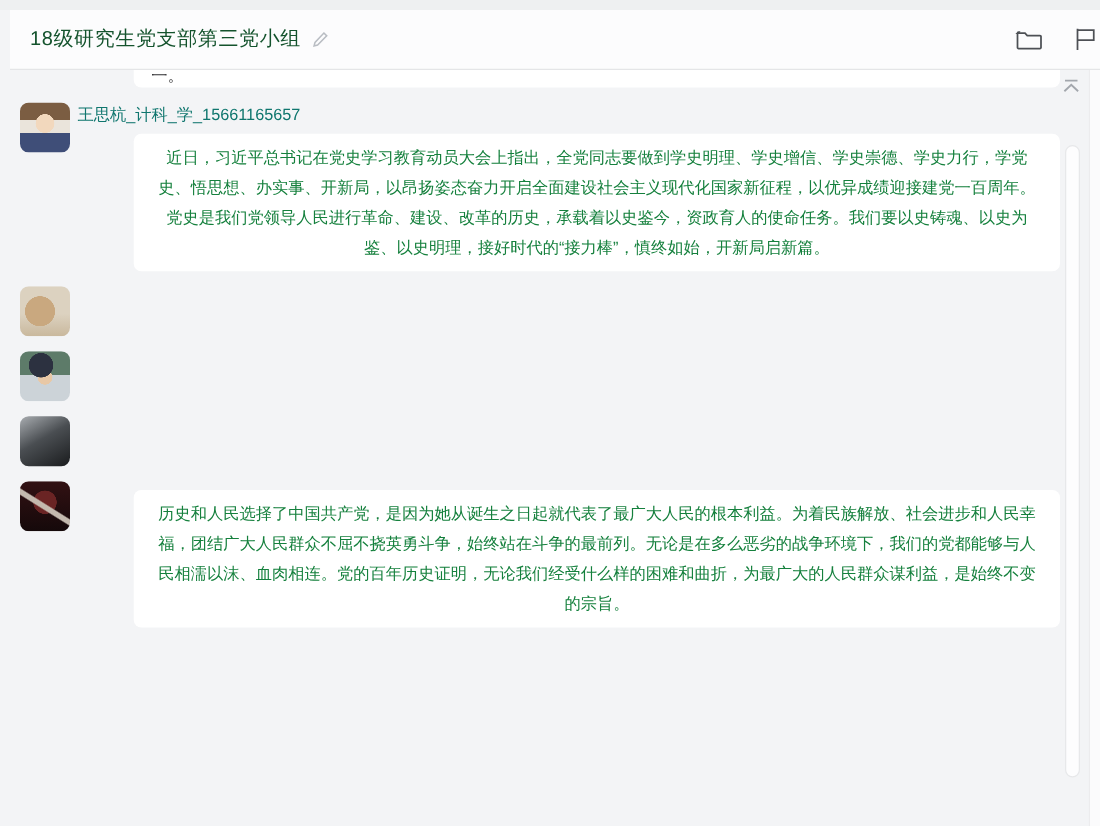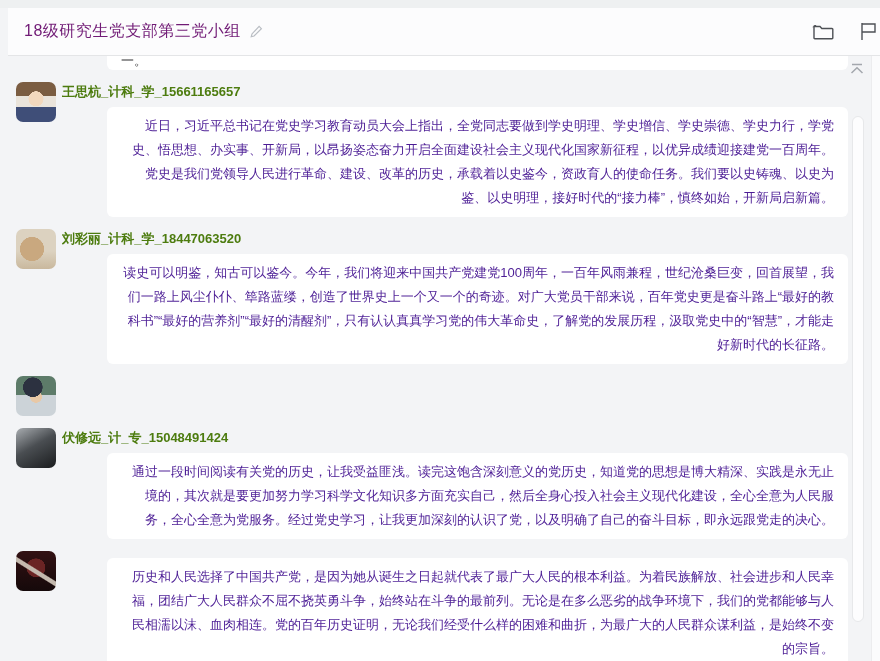--- a/index.html
+++ b/index.html
@@ -1,32 +1,32 @@
 <!DOCTYPE html>
 <html><head>
 <meta charset="utf-8">
 <style>
   html,body{margin:0;padding:0;background:#e9eaec;}
   body{font-family:"Liberation Sans","DejaVu Sans",sans-serif;}
   .app{position:relative;width:880px;height:661px;background:#f3f4f6;overflow:hidden;}
   .topstrip{height:8px;background:#eef0f1;}
   .header{height:47px;background:#fcfcfd;border-bottom:1px solid #e4e5e7;display:flex;align-items:center;padding:0 10px 0 16px;margin-left:8px;}
-  .title{font-size:16px;color:#701a75;font-weight:500;letter-spacing:.5px;}
+  .title{font-size:16px;color:#14532d;font-weight:500;letter-spacing:.5px;}
   .edit-ic{margin-left:8px;display:flex;align-items:center;}
   .hdr-icons{margin-left:auto;display:flex;align-items:center;gap:24px;margin-right:-8px;}
   .hdr-btn{display:flex;align-items:center;cursor:pointer;}
   .chat{position:relative;height:605px;padding-left:16px;box-sizing:border-box;overflow:hidden;}
   .tail-bubble{margin-left:91px;margin-right:32px;height:14px;background:#fff;border-radius:0 0 6px 6px;
     padding:0 14px;overflow:hidden;display:flex;align-items:flex-end;font-size:13px;line-height:18px;color:#2e2e30;}
   .msg{display:flex;padding-top:12px;padding-right:32px;}
   .avatar{width:40px;height:40px;border-radius:7px;flex:none;}
   .msg-main{flex:1;margin-left:6px;min-width:0;}
-  .author{font-size:13px;color:#4d7c0f;line-height:16px;padding-top:2px;white-space:nowrap;overflow:hidden;font-weight:bold;}
+  .author{font-size:13px;color:#0f766e;line-height:16px;padding-top:2px;white-space:nowrap;overflow:hidden;}
   .bubble{margin-left:45px;margin-top:7px;background:#fff;border-radius:6px;padding:7px 14px;
-    font-size:13px;line-height:24px;color:#4c1d95;text-align:right;}
+    font-size:13px;line-height:24px;color:#15803d;text-align:center;}
   .scroll-top{position:absolute;top:6px;right:14px;cursor:pointer;}
   .edge-strip{position:absolute;right:0;top:0;bottom:0;width:8px;background:#fbfbfc;border-left:1px solid #ececee;}
   .scrollbar{position:absolute;top:34px;right:16px;width:12px;height:552px;}
   .scroll-thumb{width:12px;height:506px;margin-top:26px;background:#fdfdfe;border:1px solid #e7e8ea;border-radius:7px;box-sizing:border-box;}
   svg{display:block;}
 </style>
 </head>
 <body>
 
 <div class="app">
@@ -64,38 +64,30 @@
     <div class="msg">
       <div class="avatar" style="background:radial-gradient(circle at 50% 42%, #f2d8bd 0 24%, rgba(0,0,0,0) 25%), linear-gradient(180deg, #7b5d42 0 36%, #eae4db 36% 62%, #3f4e78 62% 100%)"></div>
       <div class="msg-main">
         <div class="author">王思杭_计科_学_15661165657</div>
         <div class="bubble">近日，习近平总书记在党史学习教育动员大会上指出，全党同志要做到学史明理、学史增信、学史崇德、学史力行，学党史、悟思想、办实事、开新局，以昂扬姿态奋力开启全面建设社会主义现代化国家新征程，以优异成绩迎接建党一百周年。党史是我们党领导人民进行革命、建设、改革的历史，承载着以史鉴今，资政育人的使命任务。我们要以史铸魂、以史为鉴、以史明理，接好时代的“接力棒”，慎终如始，开新局启新篇。</div>
       </div>
     </div>
 
     <div class="msg">
       <div class="avatar" style="background:radial-gradient(circle at 40% 50%, #c9a87f 0 38%, rgba(0,0,0,0) 39%), linear-gradient(180deg, #dcd2c0 0 55%, #c9b89d 100%)"></div>
-      <div class="msg-main">
-        <div class="author">刘彩丽_计科_学_18447063520</div>
-        <div class="bubble">读史可以明鉴，知古可以鉴今。今年，我们将迎来中国共产党建党100周年，一百年风雨兼程，世纪沧桑巨变，回首展望，我们一路上风尘仆仆、筚路蓝缕，创造了世界史上一个又一个的奇迹。对广大党员干部来说，百年党史更是奋斗路上“最好的教科书”“最好的营养剂”“最好的清醒剂”，只有认认真真学习党的伟大革命史，了解党的发展历程，汲取党史中的“智慧”，才能走好新时代的长征路。</div>
-      </div>
     </div>
 
     <div class="msg">
       <div class="avatar" style="background:radial-gradient(circle at 42% 28%, #2c3140 0 26%, rgba(0,0,0,0) 27%), radial-gradient(circle at 50% 52%, #e8c8a6 0 20%, rgba(0,0,0,0) 21%), linear-gradient(180deg, #5d7b69 0 48%, #ccd3d8 48% 100%)"></div>
       <div class="msg-main">
       </div>
     </div>
 
     <div class="msg">
       <div class="avatar" style="background:linear-gradient(150deg, #a9adb1 0%, #4a4e52 45%, #1a1c1e 100%)"></div>
-      <div class="msg-main">
-        <div class="author">伏修远_计_专_15048491424</div>
-        <div class="bubble">通过一段时间阅读有关党的历史，让我受益匪浅。读完这饱含深刻意义的党历史，知道党的思想是博大精深、实践是永无止境的，其次就是要更加努力学习科学文化知识多方面充实自己，然后全身心投入社会主义现代化建设，全心全意为人民服务，全心全意为党服务。经过党史学习，让我更加深刻的认识了党，以及明确了自己的奋斗目标，即永远跟党走的决心。</div>
-      </div>
     </div>
 
     <div class="msg">
       <div class="avatar" style="background:linear-gradient(32deg, rgba(0,0,0,0) 44%, #c4b9ae 46% 52%, rgba(0,0,0,0) 54%), radial-gradient(circle at 50% 42%, #6a2424 0 30%, rgba(0,0,0,0) 31%), linear-gradient(180deg, #321113 0%, #15090a 100%)"></div>
       <div class="msg-main">
         <div class="bubble">历史和人民选择了中国共产党，是因为她从诞生之日起就代表了最广大人民的根本利益。为着民族解放、社会进步和人民幸福，团结广大人民群众不屈不挠英勇斗争，始终站在斗争的最前列。无论是在多么恶劣的战争环境下，我们的党都能够与人民相濡以沫、血肉相连。党的百年历史证明，无论我们经受什么样的困难和曲折，为最广大的人民群众谋利益，是始终不变的宗旨。</div>
       </div>
     </div>
 
     <span class="scroll-top">

